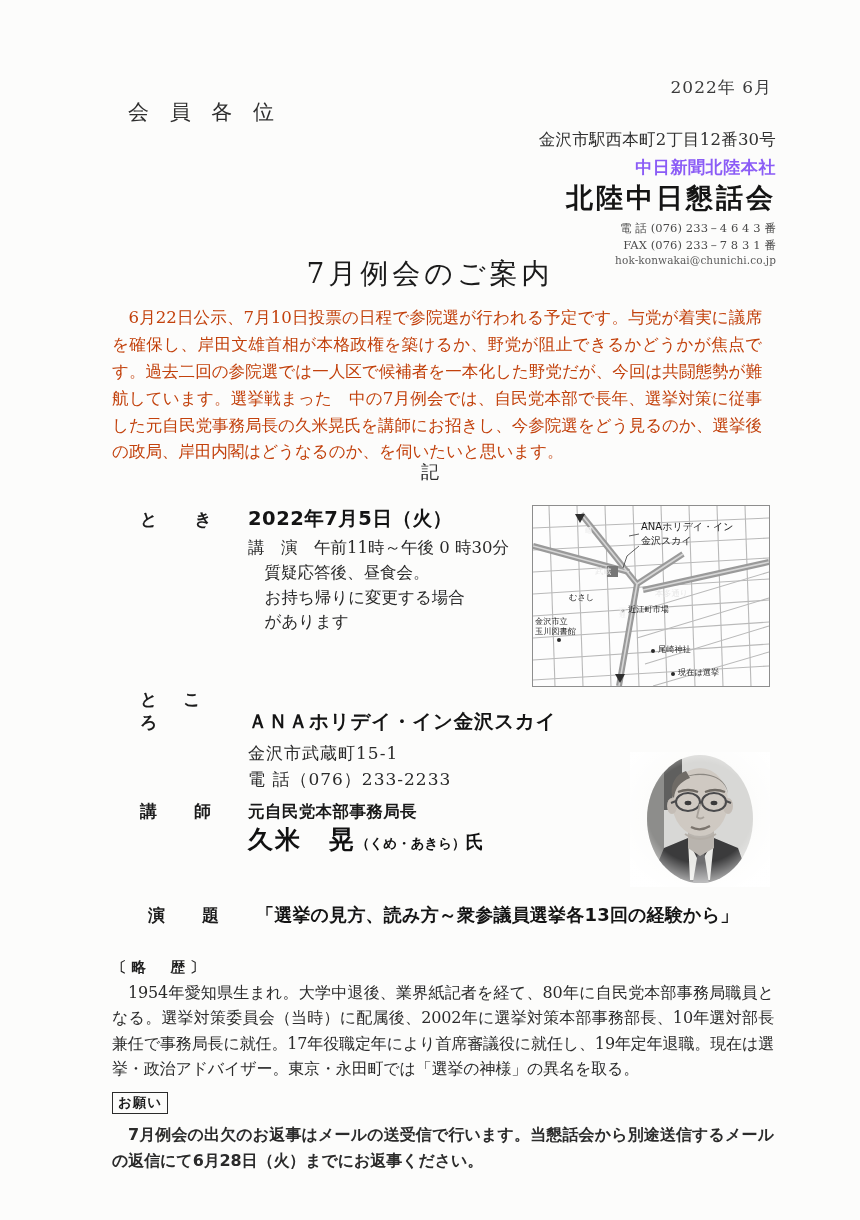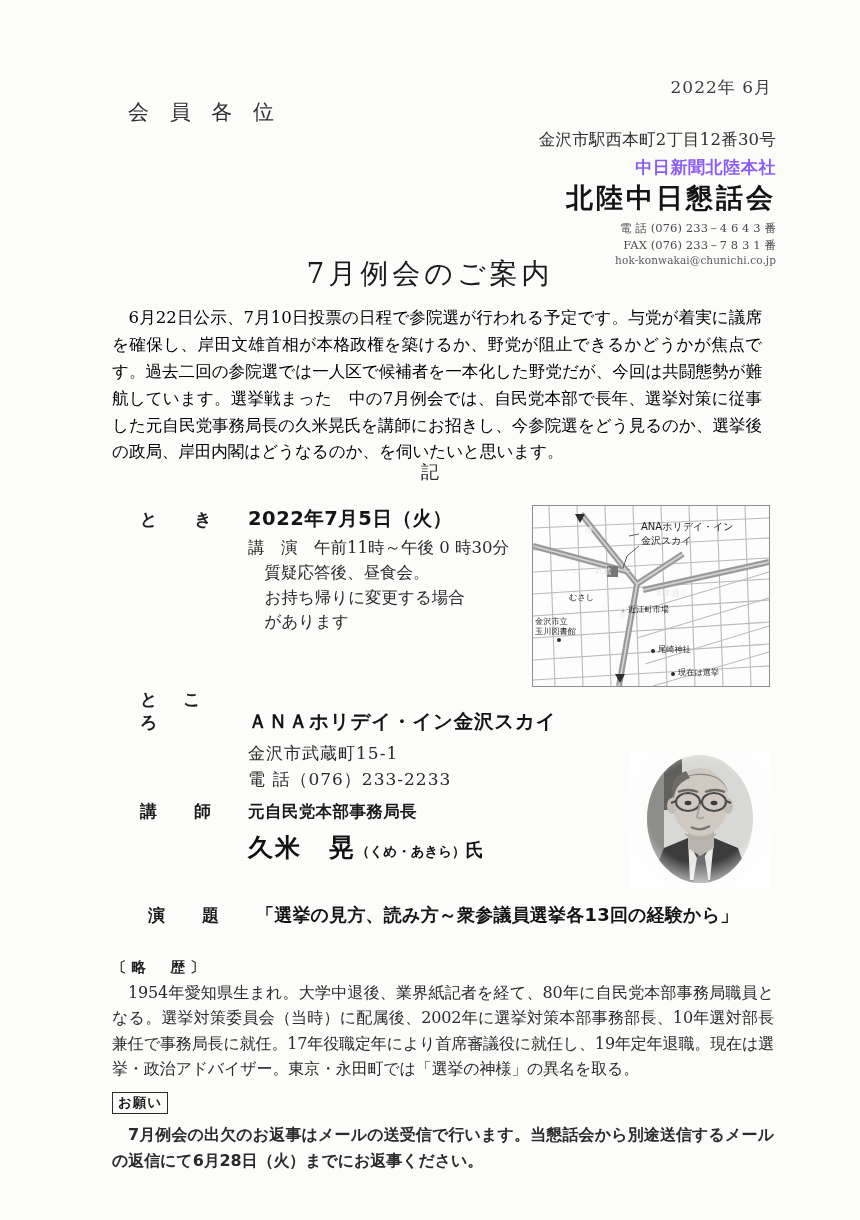--- a/index.html
+++ b/index.html
@@ -46,21 +46,21 @@
 
   
   .doc-title{
     position:absolute;left:0;top:255px;width:860px;text-align:center;
     font-size:28px;letter-spacing:4px;color:#1b1b1b;
   }
 
   
   .intro{
     position:absolute;left:112px;top:305px;width:650px;
-    font-size:16.6px;line-height:1.62;text-align:justify;color:#000000;
+    font-size:16.6px;line-height:1.62;text-align:justify;color:#c2410c;
     letter-spacing:-0.1px;
   }
   .intro p{margin:0;text-indent:1em;}
 
   
   .ki{
     position:absolute;left:0;top:460px;width:860px;text-align:center;
     font-size:18px;color:#2b2b2b;
   }
 
@@ -89,21 +89,21 @@
     font-weight:bold;font-size:19.5px;letter-spacing:.8px;color:#141414;
   }
   .tokoro-sub{margin-left:108px;margin-top:5px;font-size:17px;line-height:1.55;letter-spacing:1px;color:#2a2a2a;}
 
   .row-koushi{left:140px;top:800px;}
   .koushi-title{
     font-family:"DejaVu Sans","Liberation Sans",sans-serif;
     font-weight:bold;font-size:16.5px;letter-spacing:.4px;color:#1a1a1a;
   }
   .koushi-name{
-    margin-left:108px;margin-top:8px;
+    margin-left:108px;
     font-family:"DejaVu Sans","Liberation Sans",sans-serif;
     font-weight:bold;font-size:25px;letter-spacing:2px;color:#111;
   }
   .koushi-name .yomi{font-size:13.5px;letter-spacing:0;font-weight:bold;}
   .koushi-name .shi{font-size:18px;}
 
   .row-endai{left:148px;top:903px;}
   .endai-text{
     font-family:"DejaVu Sans","Liberation Sans",sans-serif;
     font-weight:bold;font-size:18px;letter-spacing:.2px;color:#141414;

